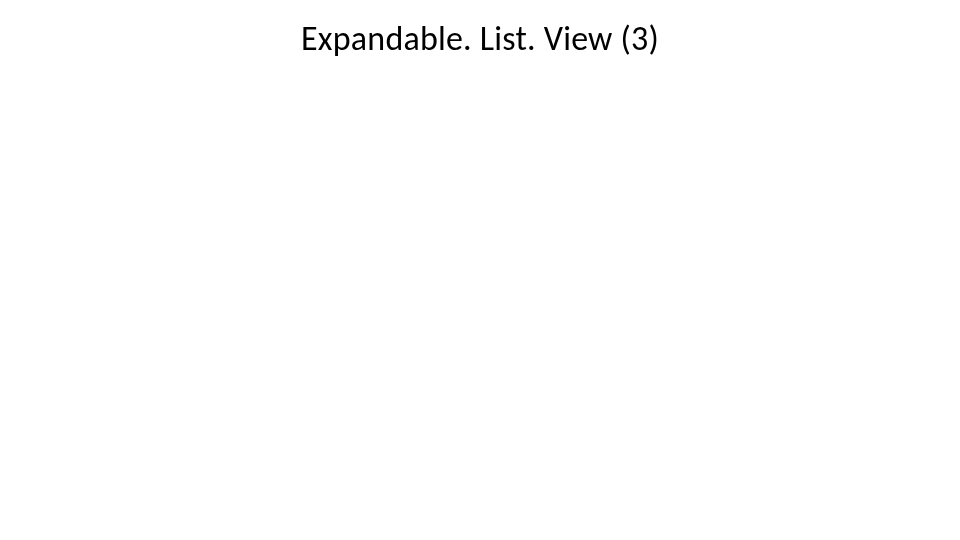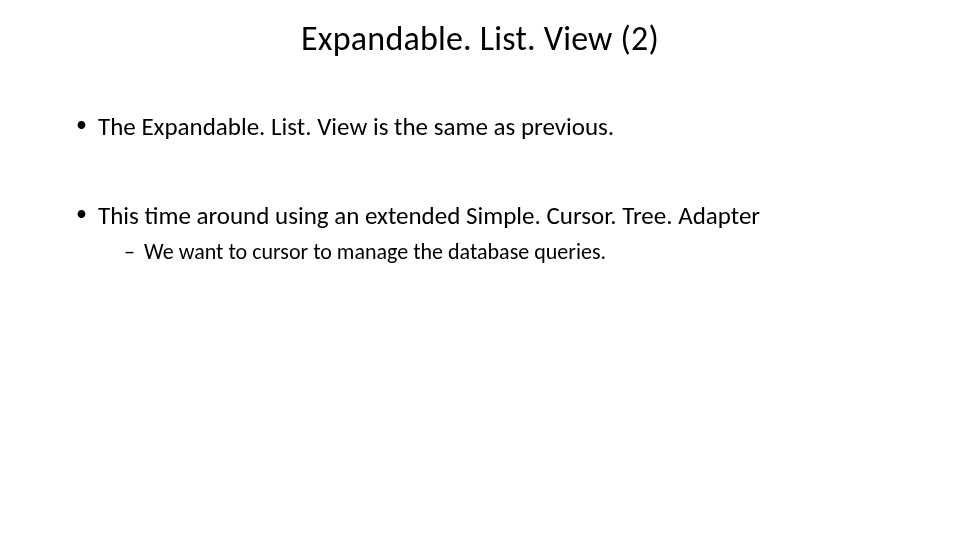--- a/index.html
+++ b/index.html
@@ -63,27 +63,14 @@
       content: "–";
       position: absolute;
       left: 0;
       top: 0;
     }
   </style>
 </head>
 <body>
 
 <div class="slide">
-  <h1 class="title">Expandable. List. View (2)</h1>
-  <ul class="bullet-list">
-    <li class="bullet-item">
-      <span>The Expandable. List. View is the same as previous.</span>
-    </li>
-    <li class="bullet-item">
-      <span>This time around using an extended Simple. Cursor. Tree. Adapter</span>
-      <ul class="sub-list">
-        <li class="sub-item">
-          <span>We want to cursor to manage the database queries.</span>
-        </li>
-      </ul>
-    </li>
-  </ul>
+  <h1 class="title">Expandable. List. View (3)</h1>
 </div>
 
 </body></html>

